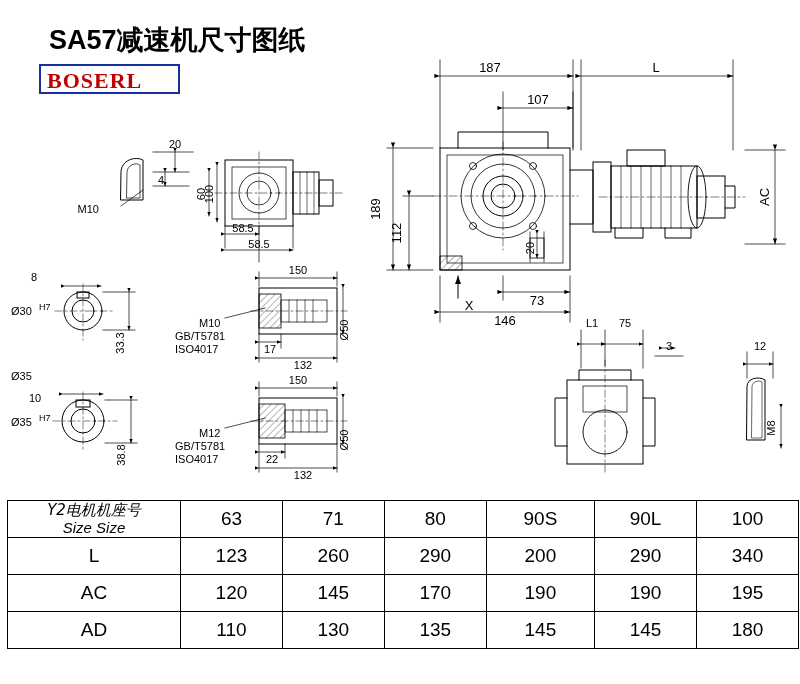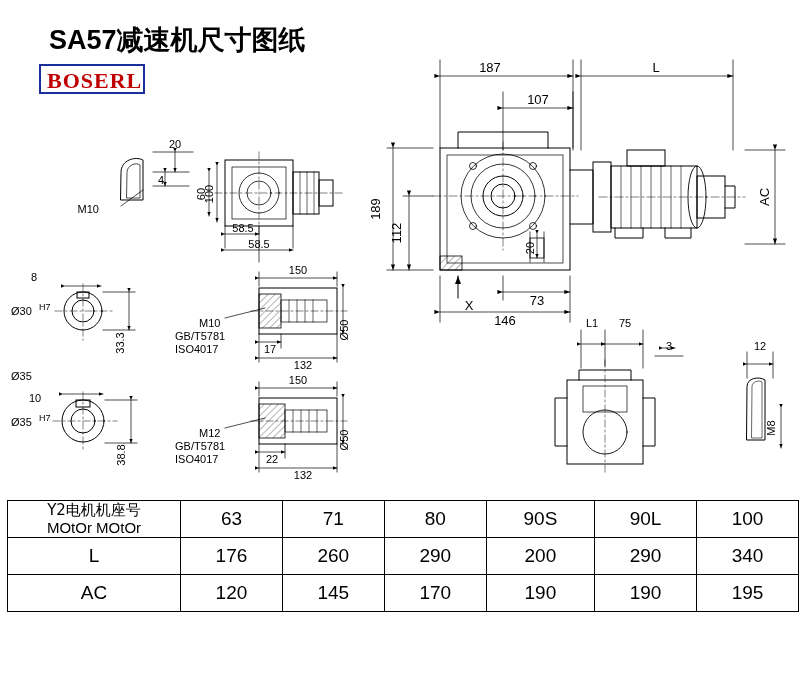--- a/index.html
+++ b/index.html
@@ -14,21 +14,21 @@
   .stage{position:absolute;left:3px;top:0;width:800px;height:684px;}
   .abs{position:absolute;}
   #title{
     left:46px;top:22px;
     font-size:27px;font-weight:bold;
     letter-spacing:0px;
     white-space:nowrap;
   }
   #logo{
     left:36px;top:64px;
-    width:106px;height:30px;
+    width:141px;height:30px;
     border:2px solid #1a2f9e;
     box-sizing:border-box;
   }
   #logo-text{
     position:absolute;left:6px;top:2px;
     font-family:"Liberation Serif", serif;
     font-size:22px;font-weight:bold;
     color:#c00000;
     letter-spacing:1px;
   }
@@ -50,20 +50,21 @@
     height:36px;
     padding:0;
   }
   #spec-table td.rowhead{
     width:172px;
     font-size:19px;
   }
   #spec-table td.rowhead.two-line{
     font-size:15px;line-height:17px;
     font-family:"Liberation Sans", sans-serif;
+    font-style:italic;
   }
   .cn{font-family:"DejaVu Sans", sans-serif;}
 </style>
 </head>
 <body>
 
 <div class="stage">
 
   <div class="abs" id="title">SA57减速机尺寸图纸</div>
 
@@ -415,43 +416,52 @@
       <text class="lbl-sm" x="757" y="350" text-anchor="middle">12</text>
       <text class="lbl-sm" x="772" y="428" text-anchor="middle" transform="rotate(-90 772 428)">M8</text>
     </g>
   </svg>
 
   <table id="spec-table">
     <tbody>
       <tr>
         <td class="rowhead two-line">
           <div class="cn">Y2电机机座号</div>
-          <div>MOtOr MOtOr</div>
+          <div>Size Size</div>
         </td>
         <td>63</td>
         <td>71</td>
         <td>80</td>
         <td>90S</td>
         <td>90L</td>
         <td>100</td>
       </tr>
       <tr>
         <td class="rowhead">L</td>
-        <td>176</td>
+        <td>123</td>
         <td>260</td>
         <td>290</td>
         <td>200</td>
         <td>290</td>
         <td>340</td>
       </tr>
       <tr>
         <td class="rowhead">AC</td>
         <td>120</td>
         <td>145</td>
         <td>170</td>
         <td>190</td>
         <td>190</td>
         <td>195</td>
       </tr>
+      <tr>
+        <td class="rowhead">AD</td>
+        <td>110</td>
+        <td>130</td>
+        <td>135</td>
+        <td>145</td>
+        <td>145</td>
+        <td>180</td>
+      </tr>
     </tbody>
   </table>
 
 </div>
 
 </body></html>

